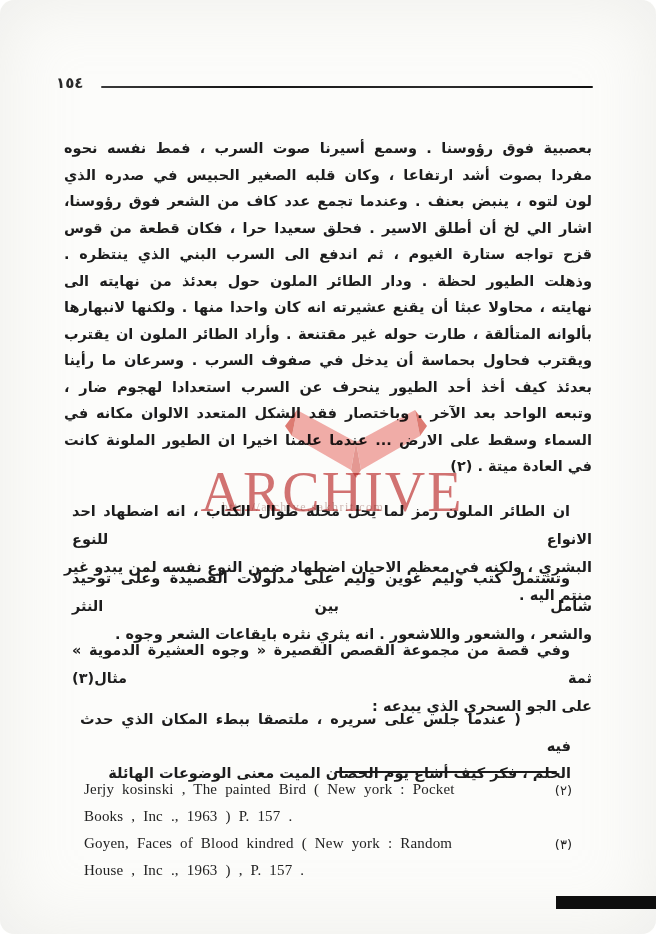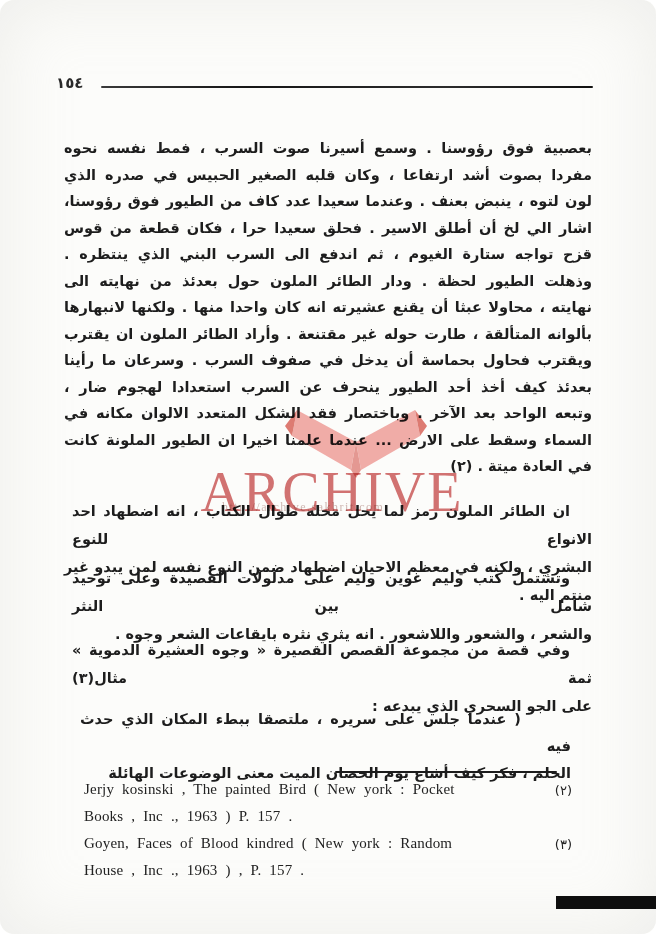--- a/index.html
+++ b/index.html
@@ -75,21 +75,21 @@
 <body>
 
 <div class="page">
 
   <div class="pgnum">١٥٤</div>
   <div class="toprule"></div>
 
   <div class="block" style="top:135px;">
     <div class="line">بعصبية فوق رؤوسنا . وسمع أسيرنا صوت السرب ، فمط نفسه نحوه</div>
     <div class="line">مفردا بصوت أشد ارتفاعا ، وكان قلبه الصغير الحبيس في صدره الذي</div>
-    <div class="line">لون لتوه ، ينبض بعنف . وعندما سعيدا عدد كاف من الطيور فوق رؤوسنا،</div>
+    <div class="line">لون لتوه ، ينبض بعنف . وعندما تجمع عدد كاف من الشعر فوق رؤوسنا،</div>
     <div class="line">اشار الي لخ أن أطلق الاسير . فحلق سعيدا حرا ، فكان قطعة من قوس</div>
     <div class="line">قزح تواجه ستارة الغيوم ، ثم اندفع الى السرب البني الذي ينتظره .</div>
     <div class="line">وذهلت الطيور لحظة . ودار الطائر الملون حول بعدئذ من نهايته الى</div>
     <div class="line">نهايته ، محاولا عبثا أن يقنع عشيرته انه كان واحدا منها . ولكنها لانبهارها</div>
     <div class="line">بألوانه المتألقة ، طارت حوله غير مقتنعة . وأراد الطائر الملون ان يقترب</div>
     <div class="line">ويقترب فحاول بحماسة أن يدخل في صفوف السرب . وسرعان ما رأينا</div>
     <div class="line">بعدئذ كيف أخذ أحد الطيور ينحرف عن السرب استعدادا لهجوم ضار ،</div>
     <div class="line">وتبعه الواحد بعد الآخر . وباختصار فقد الشكل المتعدد الالوان مكانه في</div>
     <div class="line">السماء وسقط على الارض ... عندما علمنا اخيرا ان الطيور الملونة كانت</div>
     <div class="line last">في العادة ميتة . (٢)</div>

